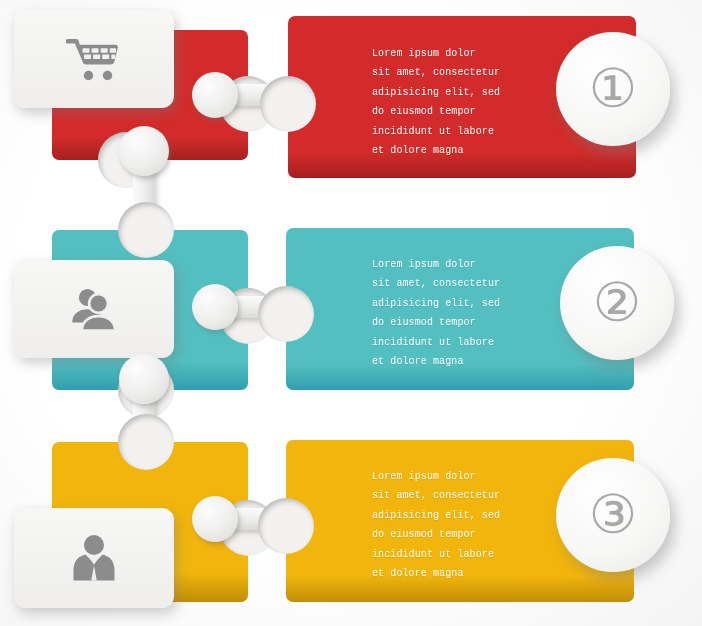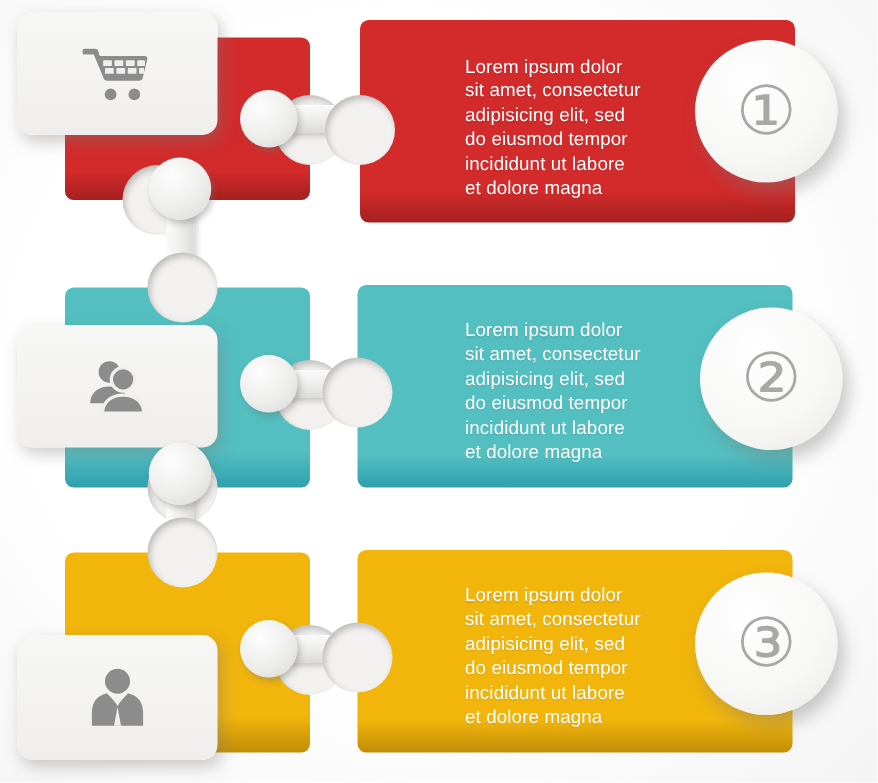--- a/index.html
+++ b/index.html
@@ -119,22 +119,22 @@
     font-family: "DejaVu Sans", sans-serif;
     color: #a9a8a6;
     line-height: 1;
     user-select: none;
   }
 
   
   .card-text {
     position: absolute;
     color: #ffffff;
-    font-family: Liberation Sans, sans-serif;
-    font-size: 15px;
+    font-family: Liberation Mono, monospace;
+    font-size: 10px;
     line-height: 19.4px;
     letter-spacing: .1px;
     white-space: pre-line;
     text-shadow: 0 1px 1px rgba(0,0,0,.10);
   }
 </style>
 </head>
 <body>
 
 <div id="stage">

